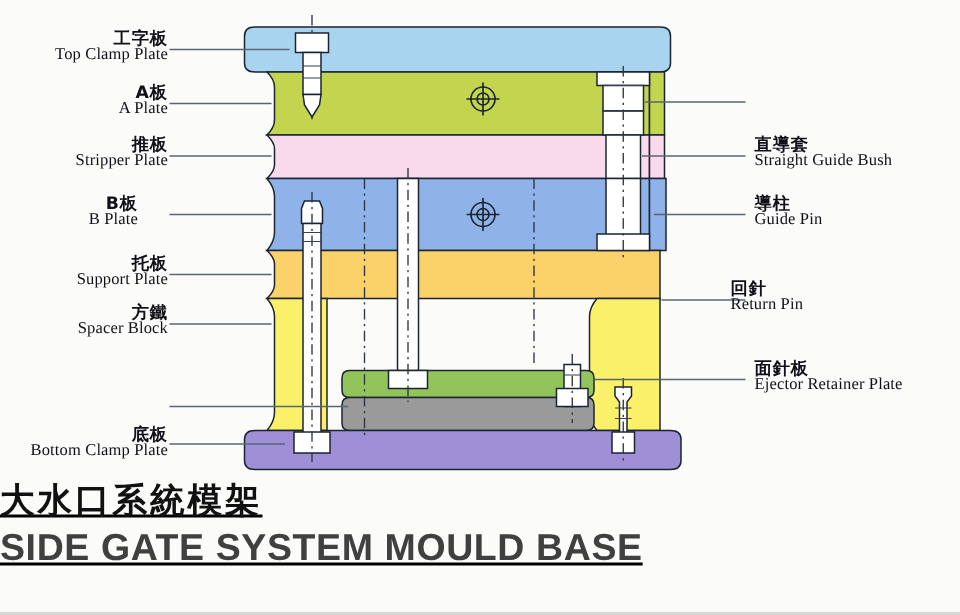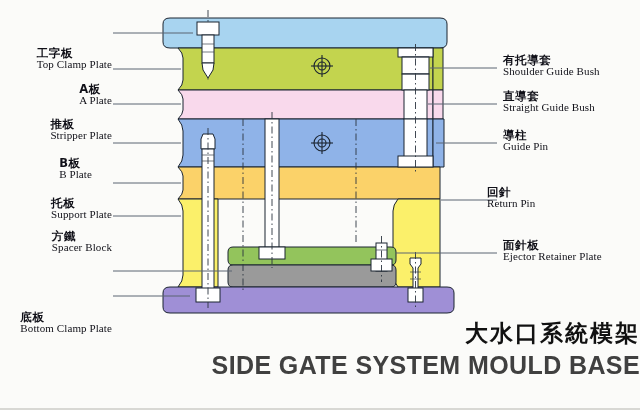--- a/index.html
+++ b/index.html
@@ -9,25 +9,25 @@
     font-family:"Liberation Serif","DejaVu Serif",serif;
     position:relative;
   }
   #root{position:absolute;inset:0;border-bottom:2px solid #d8d8d4;box-sizing:border-box;}
 
   
   .lbl{position:absolute;color:#101018;line-height:1.08;white-space:nowrap;}
   .lbl .cn{font-size:11.5px;font-weight:700;letter-spacing:.6px;
            font-family:"DejaVu Sans","Liberation Sans",sans-serif;}
   .lbl .en{font-size:11px;font-weight:400;letter-spacing:.1px;}
-  .lbl.left{margin-top:28px;}
+  .lbl.left{text-align:right;}
   .lbl.right{text-align:left;}
 
   
-  #title{position:absolute;left:0;right:0;text-align:right;}
+  #title{position:absolute;left:0;right:0;text-align:left;text-decoration:underline;}
   #title .t-cn{font-size:23px;font-weight:700;letter-spacing:2px;color:#111;
       font-family:"DejaVu Sans","Liberation Sans",sans-serif;}
   #title .t-en{font-size:25px;font-weight:700;letter-spacing:.4px;color:#404040;
       font-family:"Liberation Sans","DejaVu Sans",sans-serif;margin-top:2px;}
 
   svg{position:absolute;left:0;top:0;}
 </style>
 </head>
 <body>
 
@@ -209,24 +209,20 @@
     <div class="cn">方鐵</div>
     <div class="en">Spacer Block</div>
   </div>
 
 
   <div class="lbl left" style="right:528px;top:283px;">
     <div class="cn">底板</div>
     <div class="en">Bottom Clamp Plate</div>
   </div>
 
-  <div class="lbl right" style="left:503px;top:54px;">
-    <div class="cn">有托導套</div>
-    <div class="en">Shoulder Guide Bush</div>
-  </div>
 
   <div class="lbl right" style="left:503px;top:129px;">
     <div class="cn">導柱</div>
     <div class="en">Guide Pin</div>
   </div>
 
   <div class="lbl right" style="left:503px;top:90px;">
     <div class="cn">直導套</div>
     <div class="en">Straight Guide Bush</div>
   </div>

